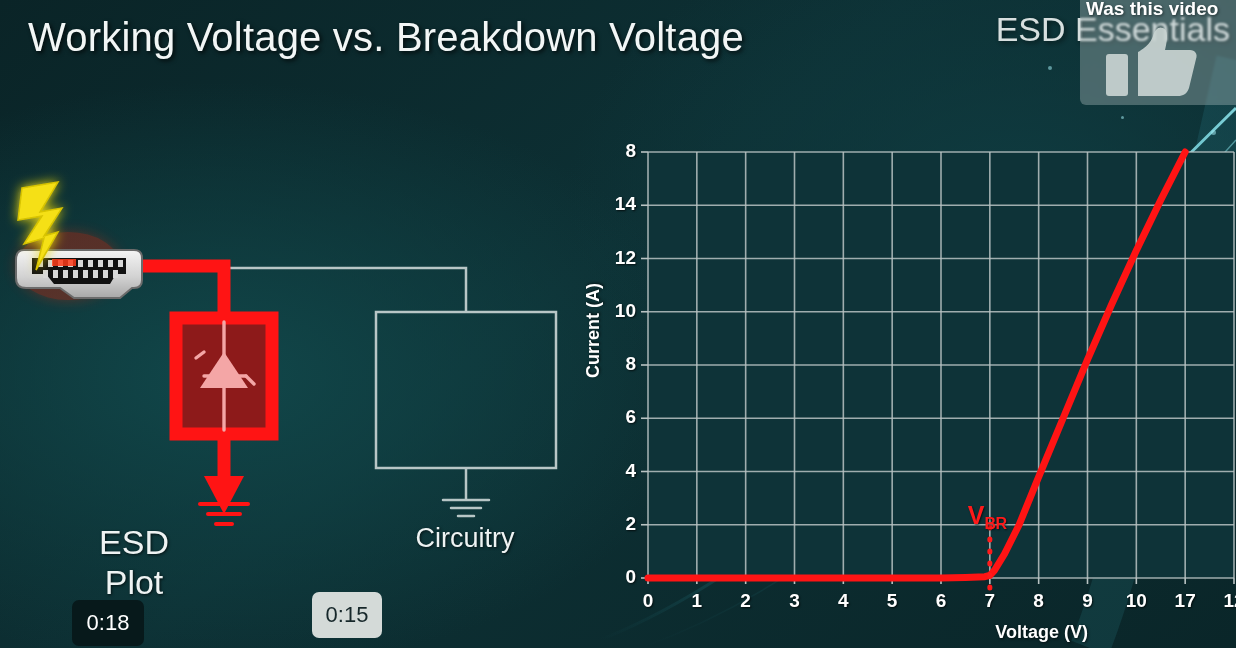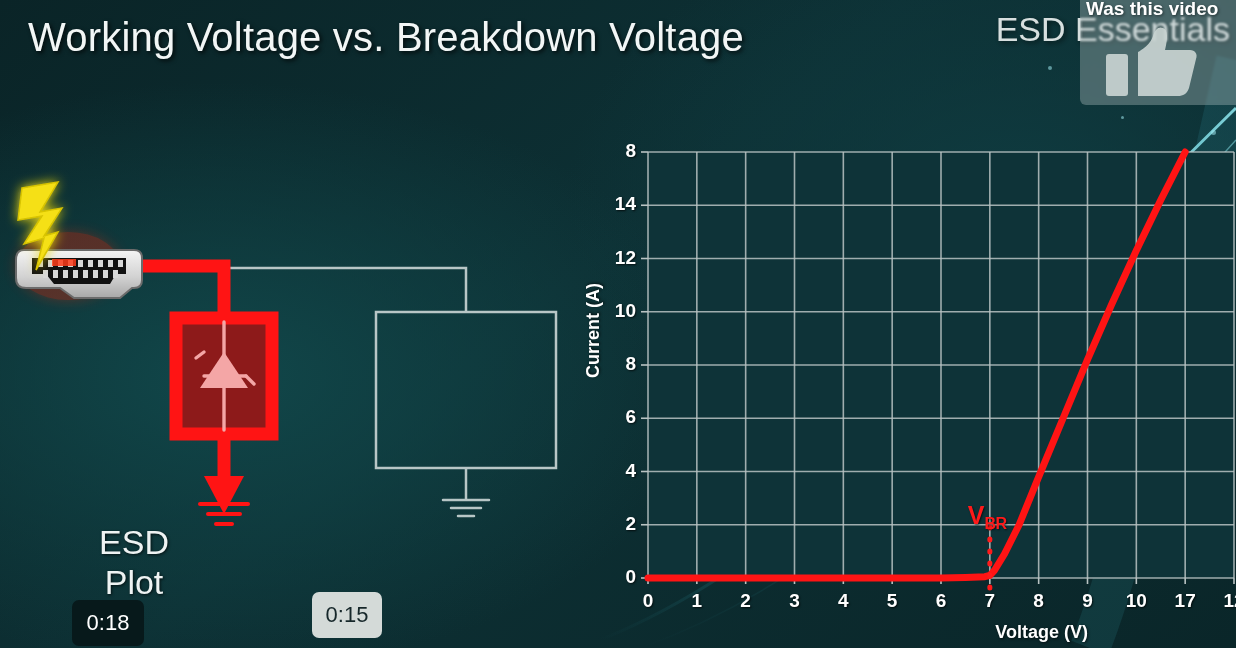--- a/index.html
+++ b/index.html
@@ -236,20 +236,21 @@
       <g filter="url(#boltglow)">
         <polygon points="22,18 58,12 40,42 62,38 44,66 58,62 36,100 44,68 24,74 42,46 18,50" fill="#f5e018" stroke="#d8c400" stroke-width="1.5"></polygon>
       </g>
     </svg>
 
     <div class="lbl-esd">
       <div>ESD</div>
       <div>Plot</div>
     </div>
     <div class="box-label">
+      <div>Circuitry</div>
     </div>
   </div>
 
   <div class="chart">
     <div class="ylabel">Current (A)</div>
     <div class="xlabel">Voltage (V)</div>
 
     
     <div id="yticks">
         <div class="ytick" style="left: 22px; width: 38px; text-align: right; top: 456px;">0</div>

